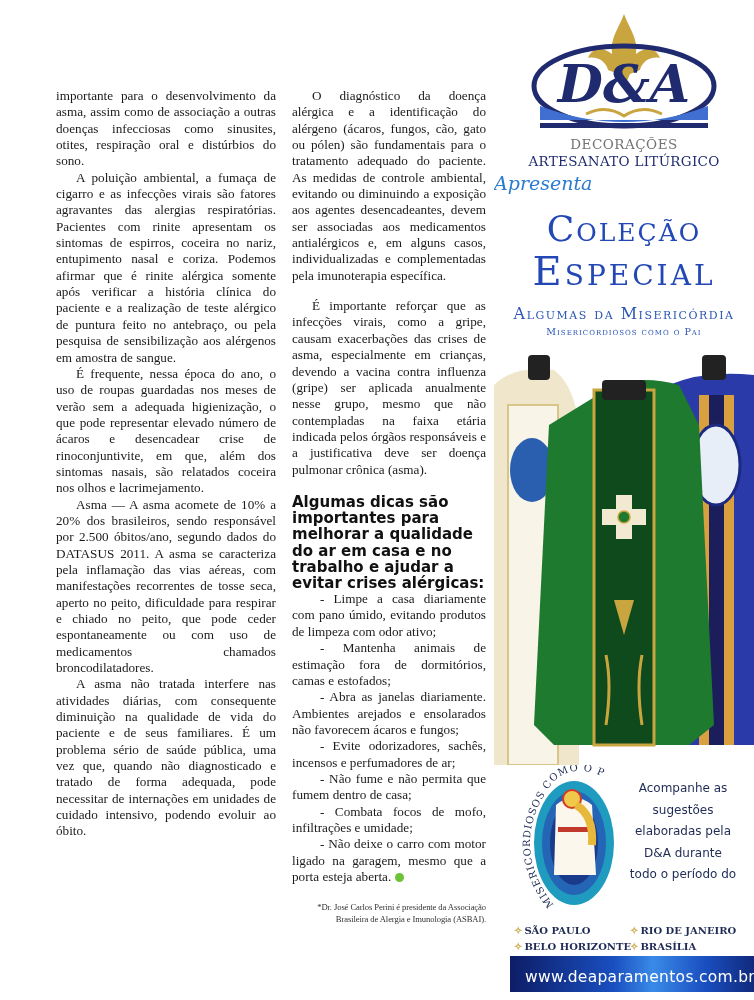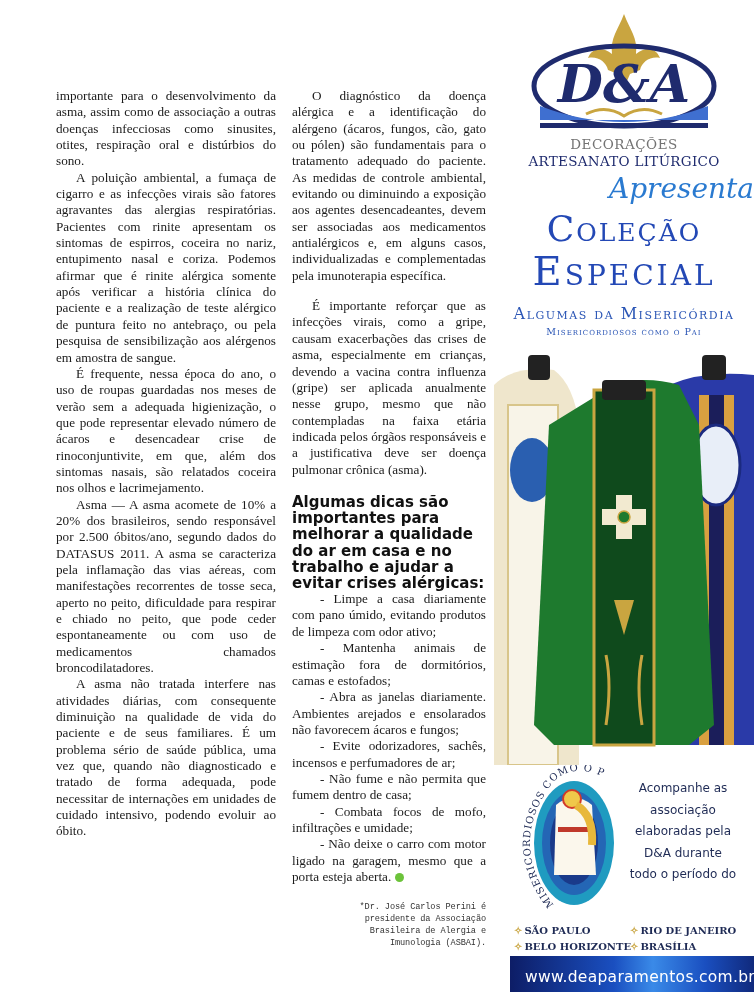--- a/index.html
+++ b/index.html
@@ -6,28 +6,28 @@
   body { width:754px; height:1000px; position:relative; overflow:hidden; font-family:"DejaVu Serif", serif; color:#1a1a1a; }
   .col { position:absolute; top:88px; font-family:"Liberation Serif", serif; font-size:13.2px; line-height:16.35px; text-align:justify; }
   .col p { margin:0; text-indent:20px; }
   .col p.noindent { text-indent:0; }
   .col1 { left:56px; width:220px; }
   .col2 { left:292px; width:194px; }
   .col2 p.gap { margin-top:14px; }
   .tips-head { font-family:"DejaVu Sans", sans-serif; font-weight:bold; font-size:15px; line-height:16.2px; text-align:left; margin-top:16px; color:#111; }
   .tip { text-indent:28px !important; }
   .dot { display:inline-block; width:9px; height:9px; border-radius:50%; background:#6cc33a; vertical-align:middle; margin-left:4px; }
-  .footnote { font-family:Liberation Mono, monospace; font-size:8.6px; line-height:12px; text-align:right; color:#333; margin-top:16px; letter-spacing:-0.1px;margin-left:40px; }
+  .footnote { font-family:Liberation Serif, serif; font-size:8.6px; line-height:12px; text-align:right; color:#333; margin-top:16px; letter-spacing:-0.1px; }
 
   
   .ad { position:absolute; left:494px; top:0; width:260px; height:1000px; background:#fff; overflow:hidden; }
   .logo { position:absolute; left:32px; top:8px; width:196px; height:130px; }
   .logo-sub1 { position:absolute; left:0; width:260px; top:136px; text-align:center; font-family:"DejaVu Serif", serif; font-size:13.5px; color:#737373; letter-spacing:0.5px; }
   .logo-sub2 { position:absolute; left:0; width:260px; top:153px; text-align:center; font-family:"DejaVu Serif", serif; font-size:13.5px; color:#1f2b6e; letter-spacing:0.3px; }
-  .apresenta { position:absolute; left:0; width:260px; top:172px; text-align:right; font-family:"DejaVu Serif", serif; font-style:italic; font-size:28px; color:#2a7ad0; }
+  .apresenta { position:absolute; left:0; width:260px; top:172px; text-align:left; font-family:"DejaVu Serif", serif; font-style:italic; font-size:19px; color:#2a7ad0; }
   .colecao { position:absolute; left:0; width:260px; top:208px; text-align:center; font-family:"DejaVu Serif", serif; font-size:36px; color:#2348b5; letter-spacing:2px; font-variant:small-caps; }
   .especial { position:absolute; left:0; width:260px; top:248px; text-align:center; font-family:"DejaVu Serif", serif; font-size:40px; color:#2348b5; letter-spacing:3px; font-variant:small-caps; }
   .jubileu { position:absolute; left:0; width:260px; top:304px; text-align:center; font-family:"DejaVu Serif", serif; font-size:16px; color:#2a55b5; letter-spacing:1.5px; font-variant:small-caps; }
   .misericordiosos { position:absolute; left:0; width:260px; top:326px; text-align:center; font-family:"DejaVu Serif", serif; font-size:9.5px; color:#2a55b5; letter-spacing:1px; font-variant:small-caps; }
   .vestments { position:absolute; left:0; top:345px; width:260px; height:420px; }
   .badge { position:absolute; left:20px; top:765px; width:110px; height:150px; }
   .follow { position:absolute; left:118px; top:778px; width:142px; text-align:center; font-family:"DejaVu Sans", sans-serif; font-size:12px; line-height:21.5px; color:#1f2b55; }
   .cities { position:absolute; left:20px; top:925px; width:240px; font-family:"DejaVu Serif", serif; font-weight:bold; font-size:10px; color:#1f2b55; }
   .city { position:absolute; white-space:nowrap; }
   .city .star { color:#c9a540; margin-right:2px; font-size:10px; }
@@ -114,21 +114,21 @@
     <rect x="44" y="62" width="30" height="5" fill="#c0392b"></rect>
     <path d="M62 40 Q80 50 78 80" stroke="#e8b83a" stroke-width="8" fill="none"></path>
     <text font-family="DejaVu Serif, serif" font-size="10" fill="#1f2b55" letter-spacing="1">
       <textPath href="#ringpath">MISERICORDIOSOS COMO O PAI</textPath>
     </text>
     <path id="ringpath" d="M40 140 Q-8 78 40 16 Q60 -2 90 12" fill="none"></path>
   </svg>
 
   <div class="follow">
     <div>Acompanhe as</div>
-    <div>associação</div>
+    <div>sugestões</div>
     <div>elaboradas pela</div>
     <div>D&amp;A durante</div>
     <div>todo o período do</div>
   </div>
 
   <div class="cities">
     <div class="city" style="left:0;top:0"><span class="star">✧</span><span>SÃO PAULO</span></div>
     <div class="city" style="left:116px;top:0"><span class="star">✧</span><span>RIO DE JANEIRO</span></div>
     <div class="city" style="left:0;top:16px"><span class="star">✧</span><span>BELO HORIZONTE</span></div>
     <div class="city" style="left:116px;top:16px"><span class="star">✧</span><span>BRASÍLIA</span></div>

